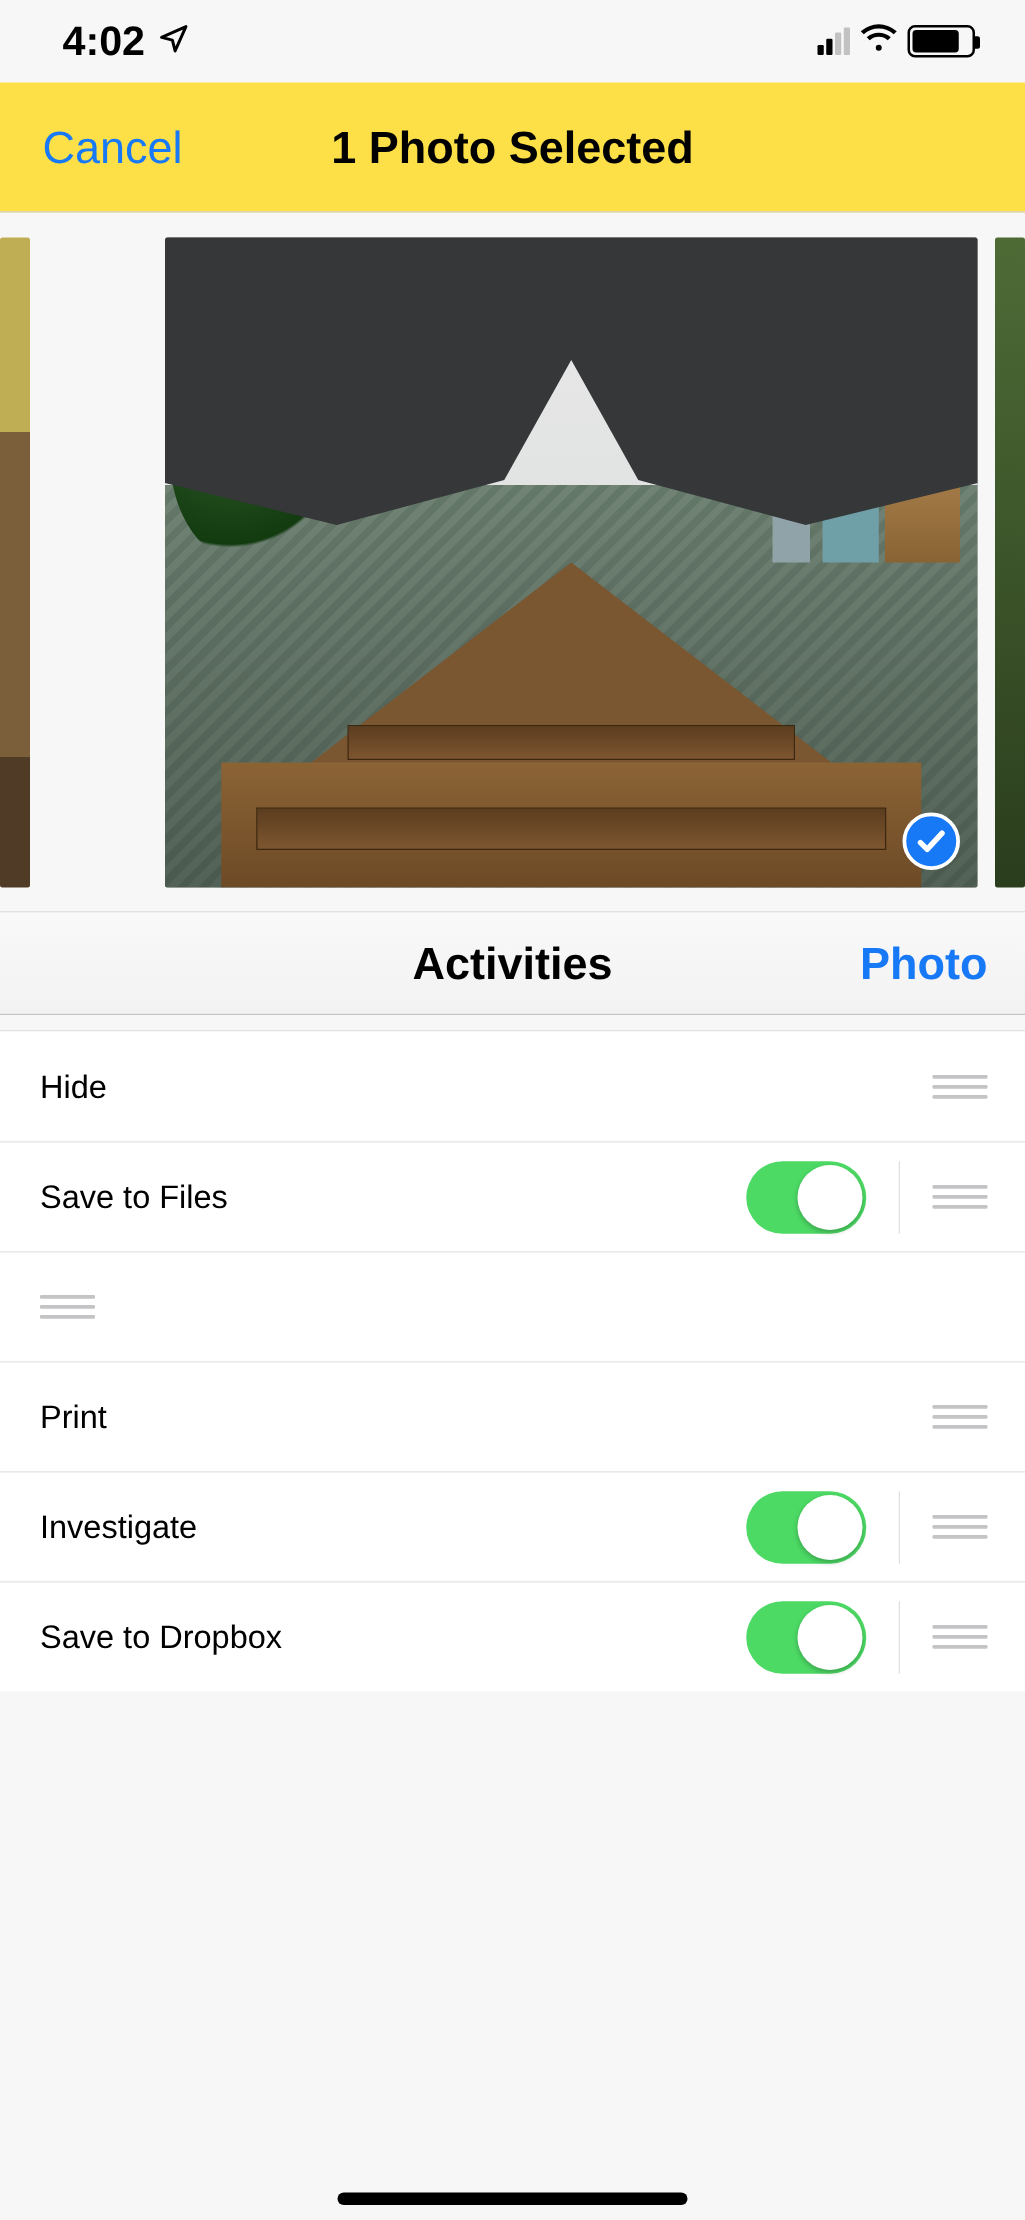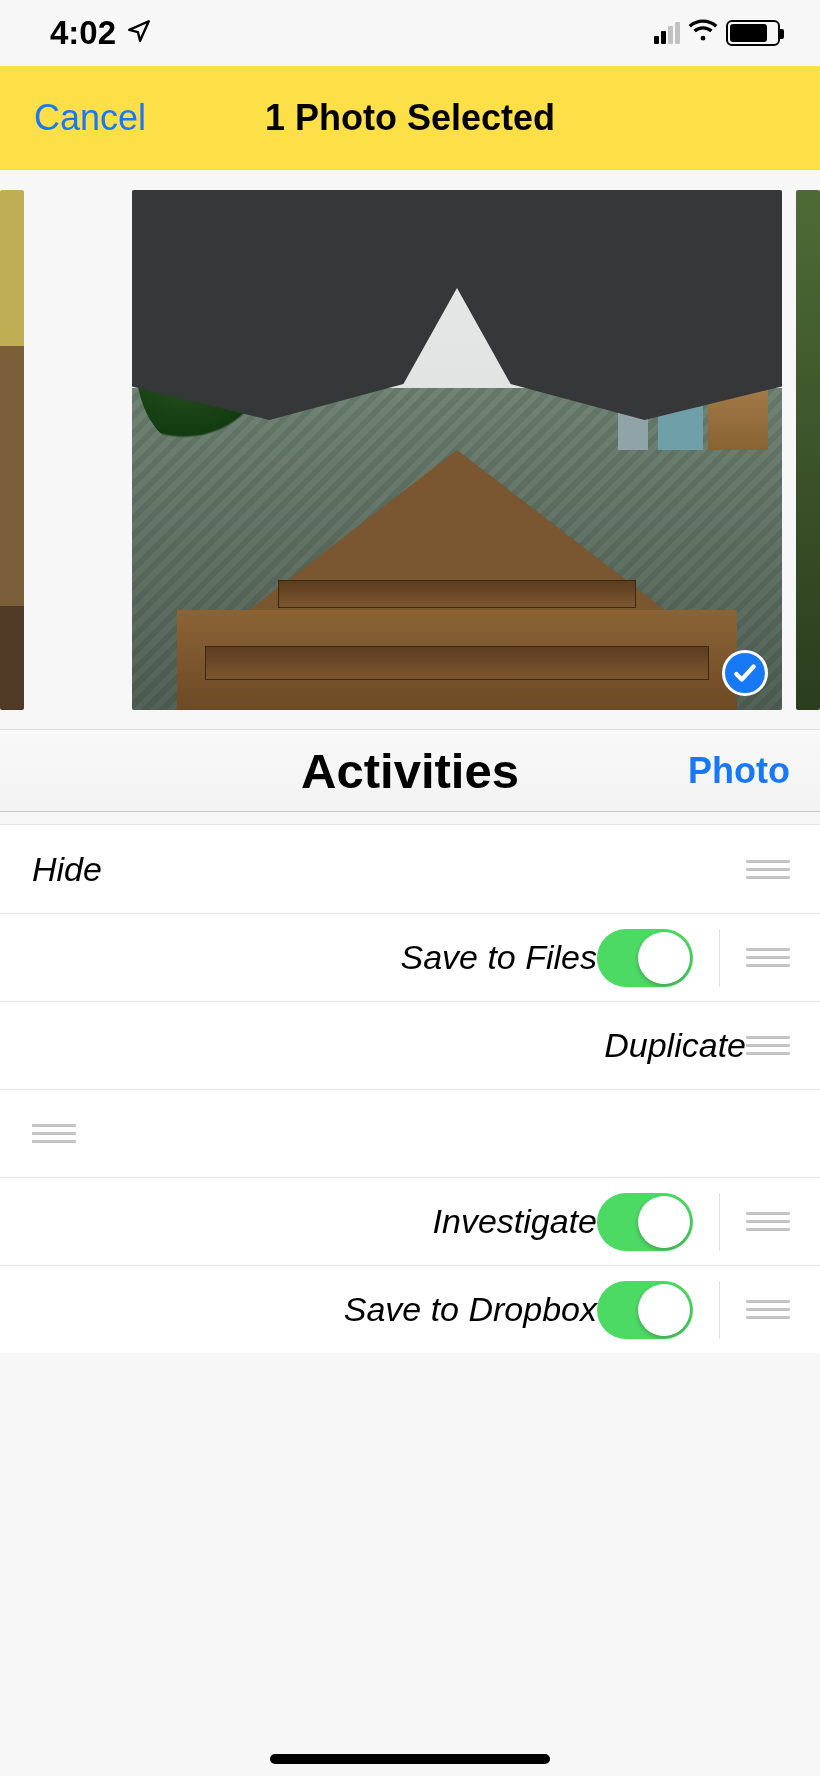--- a/index.html
+++ b/index.html
@@ -113,32 +113,32 @@
   }
   .check-badge svg { width:26px; height:26px; }
   
   .activities-header {
     height: 82px;
     display:flex; align-items:center; justify-content:center;
     position:relative;
     background: linear-gradient(#f9f9f9,#f2f2f3);
     border-bottom:1px solid #c5c5c7;
   }
-  .activities-title { font-size:49px; font-weight:700; }
+  .activities-title { font-size:36px; font-weight:700; }
   .activities-done { position:absolute; right:30px; font-size:36px; font-weight:600; color:#1879f7; }
   
   .list { background:#fff; border-top:1px solid #e3e3e5; margin-top:12px;}
   .row {
     display:flex; align-items:center;
     min-height:88px;
     padding: 0 30px 0 32px;
     position:relative;
   }
-  .row + .row { border-top:1px solid #e3e3e5;text-align:right; }
-  .row-label { font-size:34px; flex:1;font-style:italic; }
+  .row + .row { border-top:1px solid #e3e3e5; }
+  .row-label { font-size:26px; flex:1; }
   .toggle {
     width:96px; height:58px; border-radius:40px; position:relative;
     background:#4cd964;
   }
   .toggle .knob {
     position:absolute; right:3px; top:3px; width:52px; height:52px; border-radius:50%;
     background:#fff; box-shadow:0 2px 4px rgba(0,0,0,.25);
   }
   .sep {
     width:1px; height:58px; background:#e0e0e2; margin:0 26px 0 26px;
@@ -239,37 +239,37 @@
         <div class="knob"></div>
       </div>
     <div class="sep"></div>
     <div class="handle">
         <span></span>
         <span></span>
         <span></span>
       </div>
   </div>
 
+
   <div class="row nosep">
-    <div class="row-label">Duplicate</div>
     <div class="handle">
         <span></span>
         <span></span>
         <span></span>
       </div>
   </div>
 
   <div class="row nosep">
-    <div class="handle">
-        <span></span>
-        <span></span>
-        <span></span>
-      </div>
-  </div>
-
+    <div class="row-label">Print</div>
+    <div class="handle">
+        <span></span>
+        <span></span>
+        <span></span>
+      </div>
+  </div>
 
   <div class="row">
     <div class="row-label">Investigate</div>
     <div class="toggle">
         <div class="knob"></div>
       </div>
     <div class="sep"></div>
     <div class="handle">
         <span></span>
         <span></span>

